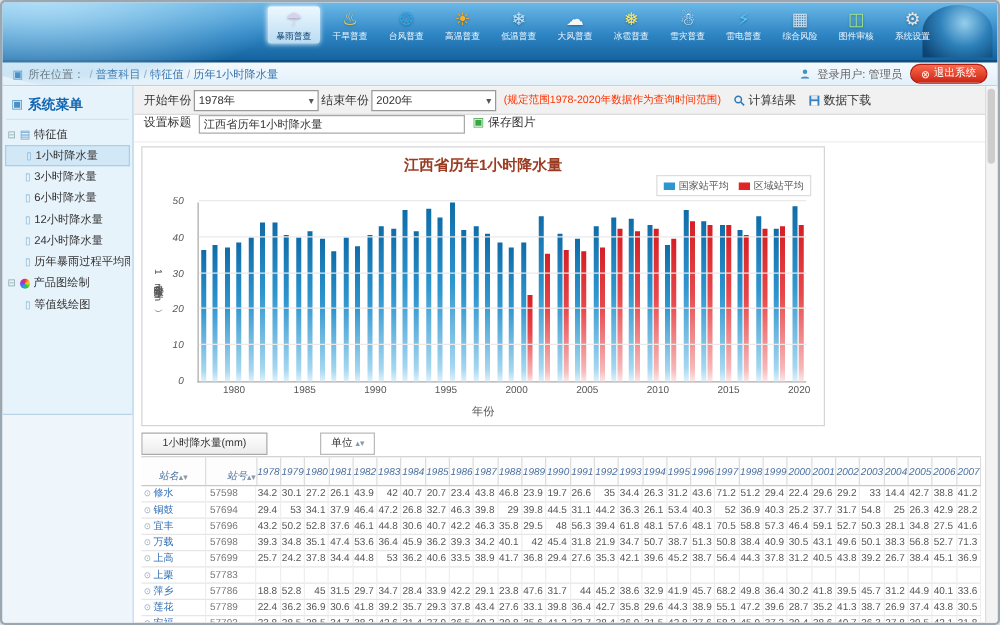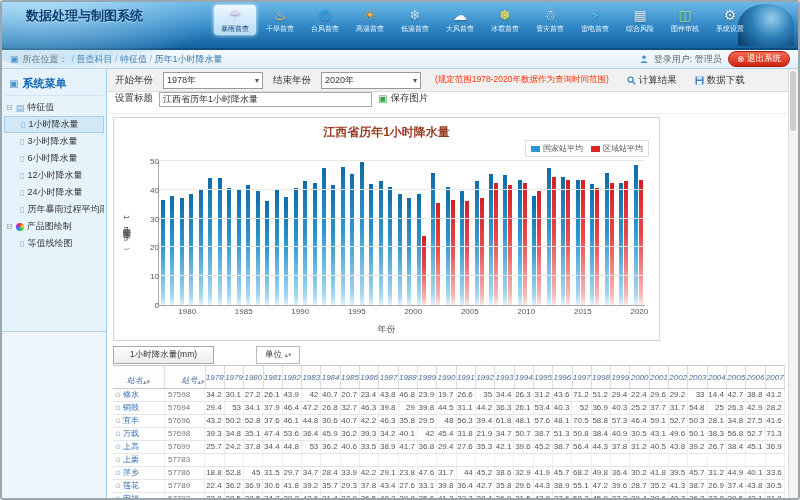--- a/index.html
+++ b/index.html
@@ -45,39 +45,39 @@
   .t-item{display:flex;align-items:center;gap:3px;padding:2px 0 2px 16px;color:#333;cursor:pointer;white-space:nowrap;overflow:hidden;}
   .t-item .pic{color:#7fb2d8;font-size:8px;}
   .t-item.sel{background:#d2e8f7;border:1px solid #a7cfec;padding-top:1px;padding-bottom:1px;}
   .side-sep{position:absolute;left:0;right:0;top:262px;border-top:1px solid #b9d4e8;background:#eef6fc;height:170px;}
 
   .main{flex:1;position:relative;background:#fff;padding-right:9px;}
   .vscroll{position:absolute;right:0;top:0;bottom:0;width:9px;background:#f3f3f3;border-left:1px solid #ddd;}
   .vscroll .thumb{position:absolute;top:2px;left:1px;width:6px;height:60px;background:#cdcdcd;border-radius:3px;}
 
   
-  .toolbar1{height:22px;background:#f1f1f1;border-bottom:1px solid #dcdcdc;display:flex;align-items:center;gap:10px;padding:0 8px;font-size:9.5px;color:#333;}
+  .toolbar1{height:22px;background:#f1f1f1;border-bottom:1px solid #dcdcdc;display:flex;align-items:center;gap:2px;padding:0 8px;font-size:9.5px;color:#333;}
   .selbox{width:92px;height:15px;border:1px solid #999;background:#fff;font-size:9px;color:#333;
     display:flex;align-items:center;justify-content:space-between;padding:0 3px;cursor:pointer;}
   .selbox .arr{color:#555;font-size:8px;}
   .range-note{color:#f30;font-size:8.5px;margin-left:4px;}
   .tb-btn{display:flex;align-items:center;gap:3px;cursor:pointer;color:#333;margin-left:8px;}
   .toolbar2{height:21px;display:flex;align-items:flex-start;gap:6px;padding:0 8px;font-size:9.5px;color:#333;border-bottom:1px solid #eee;}
   .title-input{width:205px;height:13px;border:1px solid #aaa;font-size:9px;color:#333;padding:0 3px;font-family:inherit;}
   .save-img{display:flex;align-items:center;gap:3px;cursor:pointer;}
   .save-img .gic{color:#3aa545;font-size:10px;}
 
   
   .chart-wrap{position:relative;margin:3px 0 0 6px;width:545px;height:222px;border:1px solid #d5d5d5;background:#fff;}
   .chart-title{position:absolute;top:6px;left:0;right:0;text-align:center;font-size:12px;font-weight:bold;color:#9b3b22;}
   .legend{position:absolute;right:10px;top:22px;display:flex;gap:8px;border:1px solid #ddd;background:#fff;padding:2px 5px;font-size:8px;color:#555;align-items:center;}
   .legend .sw{display:inline-block;width:9px;height:6px;margin-right:3px;vertical-align:middle;}
   .plot{position:absolute;left:44px;right:14px;top:44px;bottom:34px;border-left:1px solid #aaa;border-bottom:1px solid #aaa;}
   .gline{position:absolute;left:0;right:0;height:1px;background:#e9e9e9;}
-  .ylab{position:absolute;right:100%;margin-right:0;font-size:8px;color:#555;transform:translateY(50%);}
+  .ylab{position:absolute;right:100%;margin-right:12px;font-size:8px;color:#555;transform:translateY(50%);font-style:italic;}
   .yaxis-title{position:absolute;left:6px;top:50%;transform:translate(0,-50%);writing-mode:vertical-rl;font-size:8px;color:#555;letter-spacing:1px;}
   .bars{position:absolute;left:2px;right:2px;bottom:0;top:0;display:flex;justify-content:space-between;align-items:flex-end;}
   .bgroup{display:flex;align-items:flex-end;gap:1px;height:100%;}
   .bar{width:4px;}
   .bar.blue{background:linear-gradient(180deg,#0f6ca8 0%,#2f96cf 45%,#a6d7f0 92%,#dff1fb 100%);}
   .bar.red{background:linear-gradient(180deg,#d51f24 0%,#e8494c 45%,#f6b9ba 92%,#fde7e7 100%);}
   .xtick{position:absolute;top:100%;margin-top:2px;font-size:8px;color:#555;transform:translateX(-50%);}
   .xaxis-title{position:absolute;bottom:4px;left:0;right:0;text-align:center;font-size:9px;color:#555;}
 
   
@@ -102,21 +102,20 @@
   svg{display:block;}
 </style>
 </head>
 <body>
 
 <div class="window">
 
   <div class="app-header">
     <div class="earth"></div>
     <div class="app-title">
-      <div class="l2">数据处理与制图系统</div>
     </div>
     <div class="nav" id="nav">
         <div class="nav-item active"><span class="nav-icon" style="color: rgb(216, 210, 240);">☂</span><span>暴雨普查</span></div>
         <div class="nav-item"><span class="nav-icon" style="color: rgb(255, 210, 74);">♨</span><span>干旱普查</span></div>
         <div class="nav-item"><span class="nav-icon" style="color: rgb(47, 163, 232);">❂</span><span>台风普查</span></div>
         <div class="nav-item"><span class="nav-icon" style="color: rgb(255, 176, 32);">☀</span><span>高温普查</span></div>
         <div class="nav-item"><span class="nav-icon" style="color: rgb(191, 230, 255);">❄</span><span>低温普查</span></div>
         <div class="nav-item"><span class="nav-icon" style="color: rgb(243, 246, 250);">☁</span><span>大风普查</span></div>
         <div class="nav-item"><span class="nav-icon" style="color: rgb(255, 233, 94);">❅</span><span>冰雹普查</span></div>
         <div class="nav-item"><span class="nav-icon" style="color: rgb(238, 246, 255);">☃</span><span>雪灾普查</span></div>

